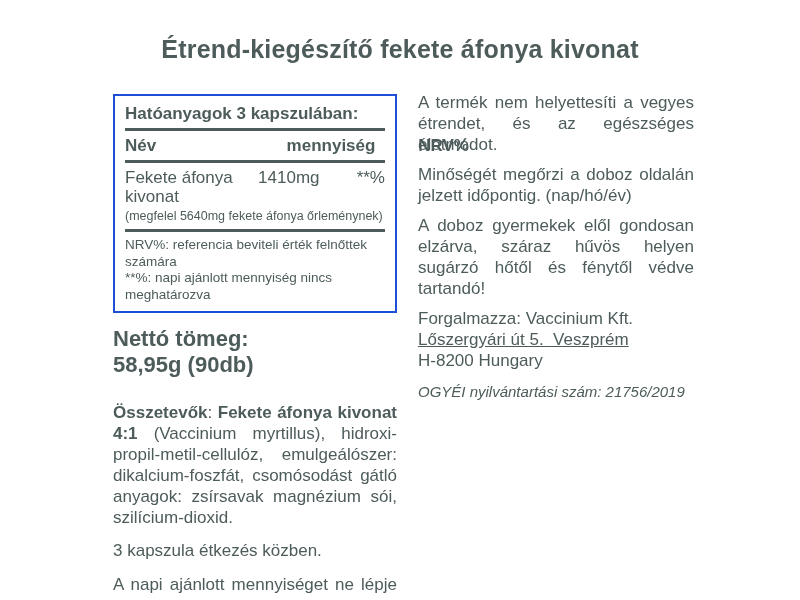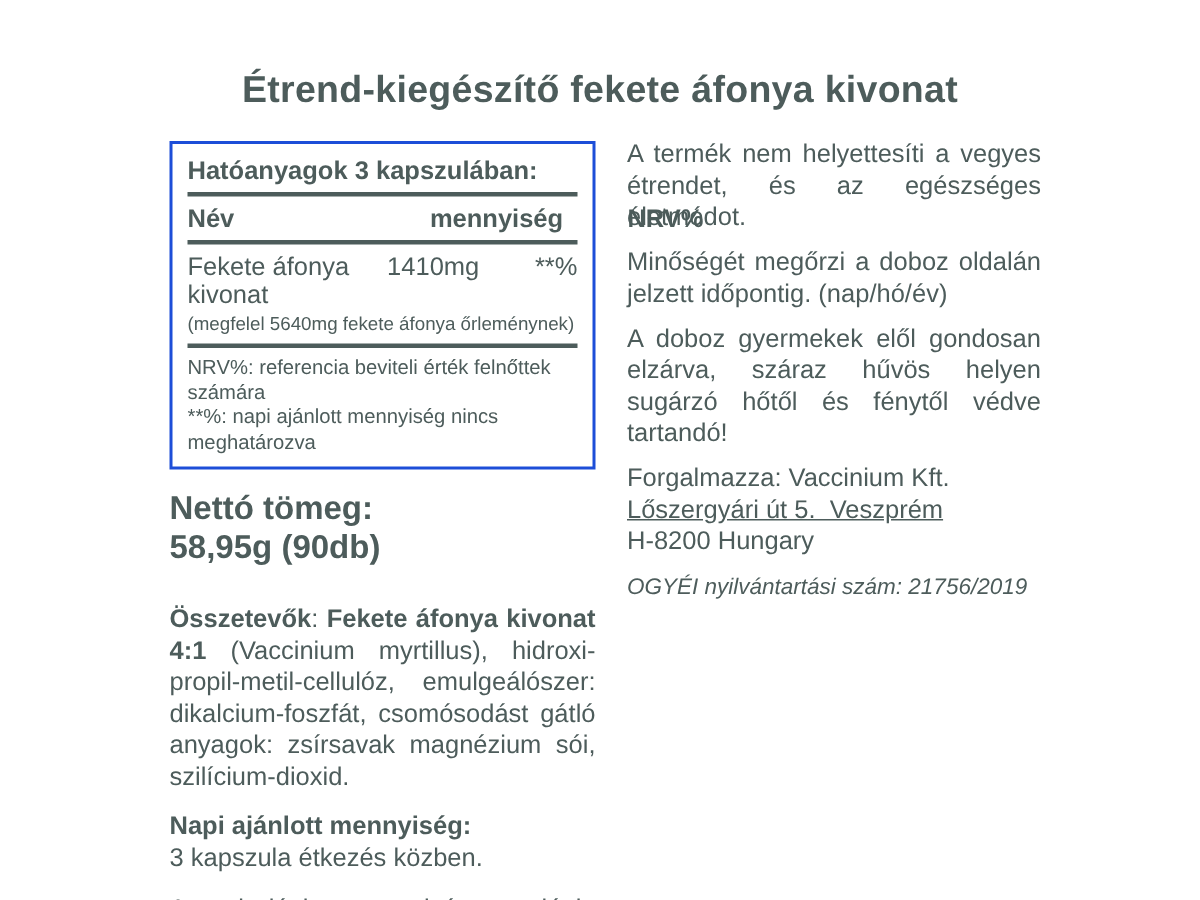--- a/index.html
+++ b/index.html
@@ -7,21 +7,21 @@
     position: relative;
     width: 800px;
     height: 600px;
     background: #ffffff;
     color: #4d5c5b;
     font-family: "Liberation Sans", sans-serif;
     overflow: hidden;
   }
   .title {
     position: absolute;
-    top: 46px;
+    top: 35px;
     left: 0;
     width: 100%;
     margin: 0;
     text-align: center;
     font-size: 25px;
     font-weight: bold;
     letter-spacing: 0.2px;
   }
   .left-col {
     position: absolute;
@@ -132,21 +132,20 @@
     </div>
 
     <div class="netto">
       <div>Nettó tömeg:</div>
       <div>58,95g (90db)</div>
     </div>
 
     <p class="body just"><b>Összetevők</b><span>: </span><b>Fekete áfonya kivonat 4:1 </b><span>(Vaccinium myrtillus), hidroxi-propil-metil-cellulóz, emulgeálószer: dikalcium-foszfát, csomósodást gátló anyagok: zsírsavak magnézium sói, szilícium-dioxid.</span></p>
 
     <div class="daily">
-      <div class="bold">Napi ajánlott mennyiség:</div>
       <div>3 kapszula étkezés közben.</div>
     </div>
 
     <p class="body just warn">A napi ajánlott mennyiséget ne lépje túl!</p>
 
   </div>
 
   <div class="right-col">
 
     <p class="rp just">A termék nem helyettesíti a vegyes étrendet, és az egészséges életmódot.</p>

